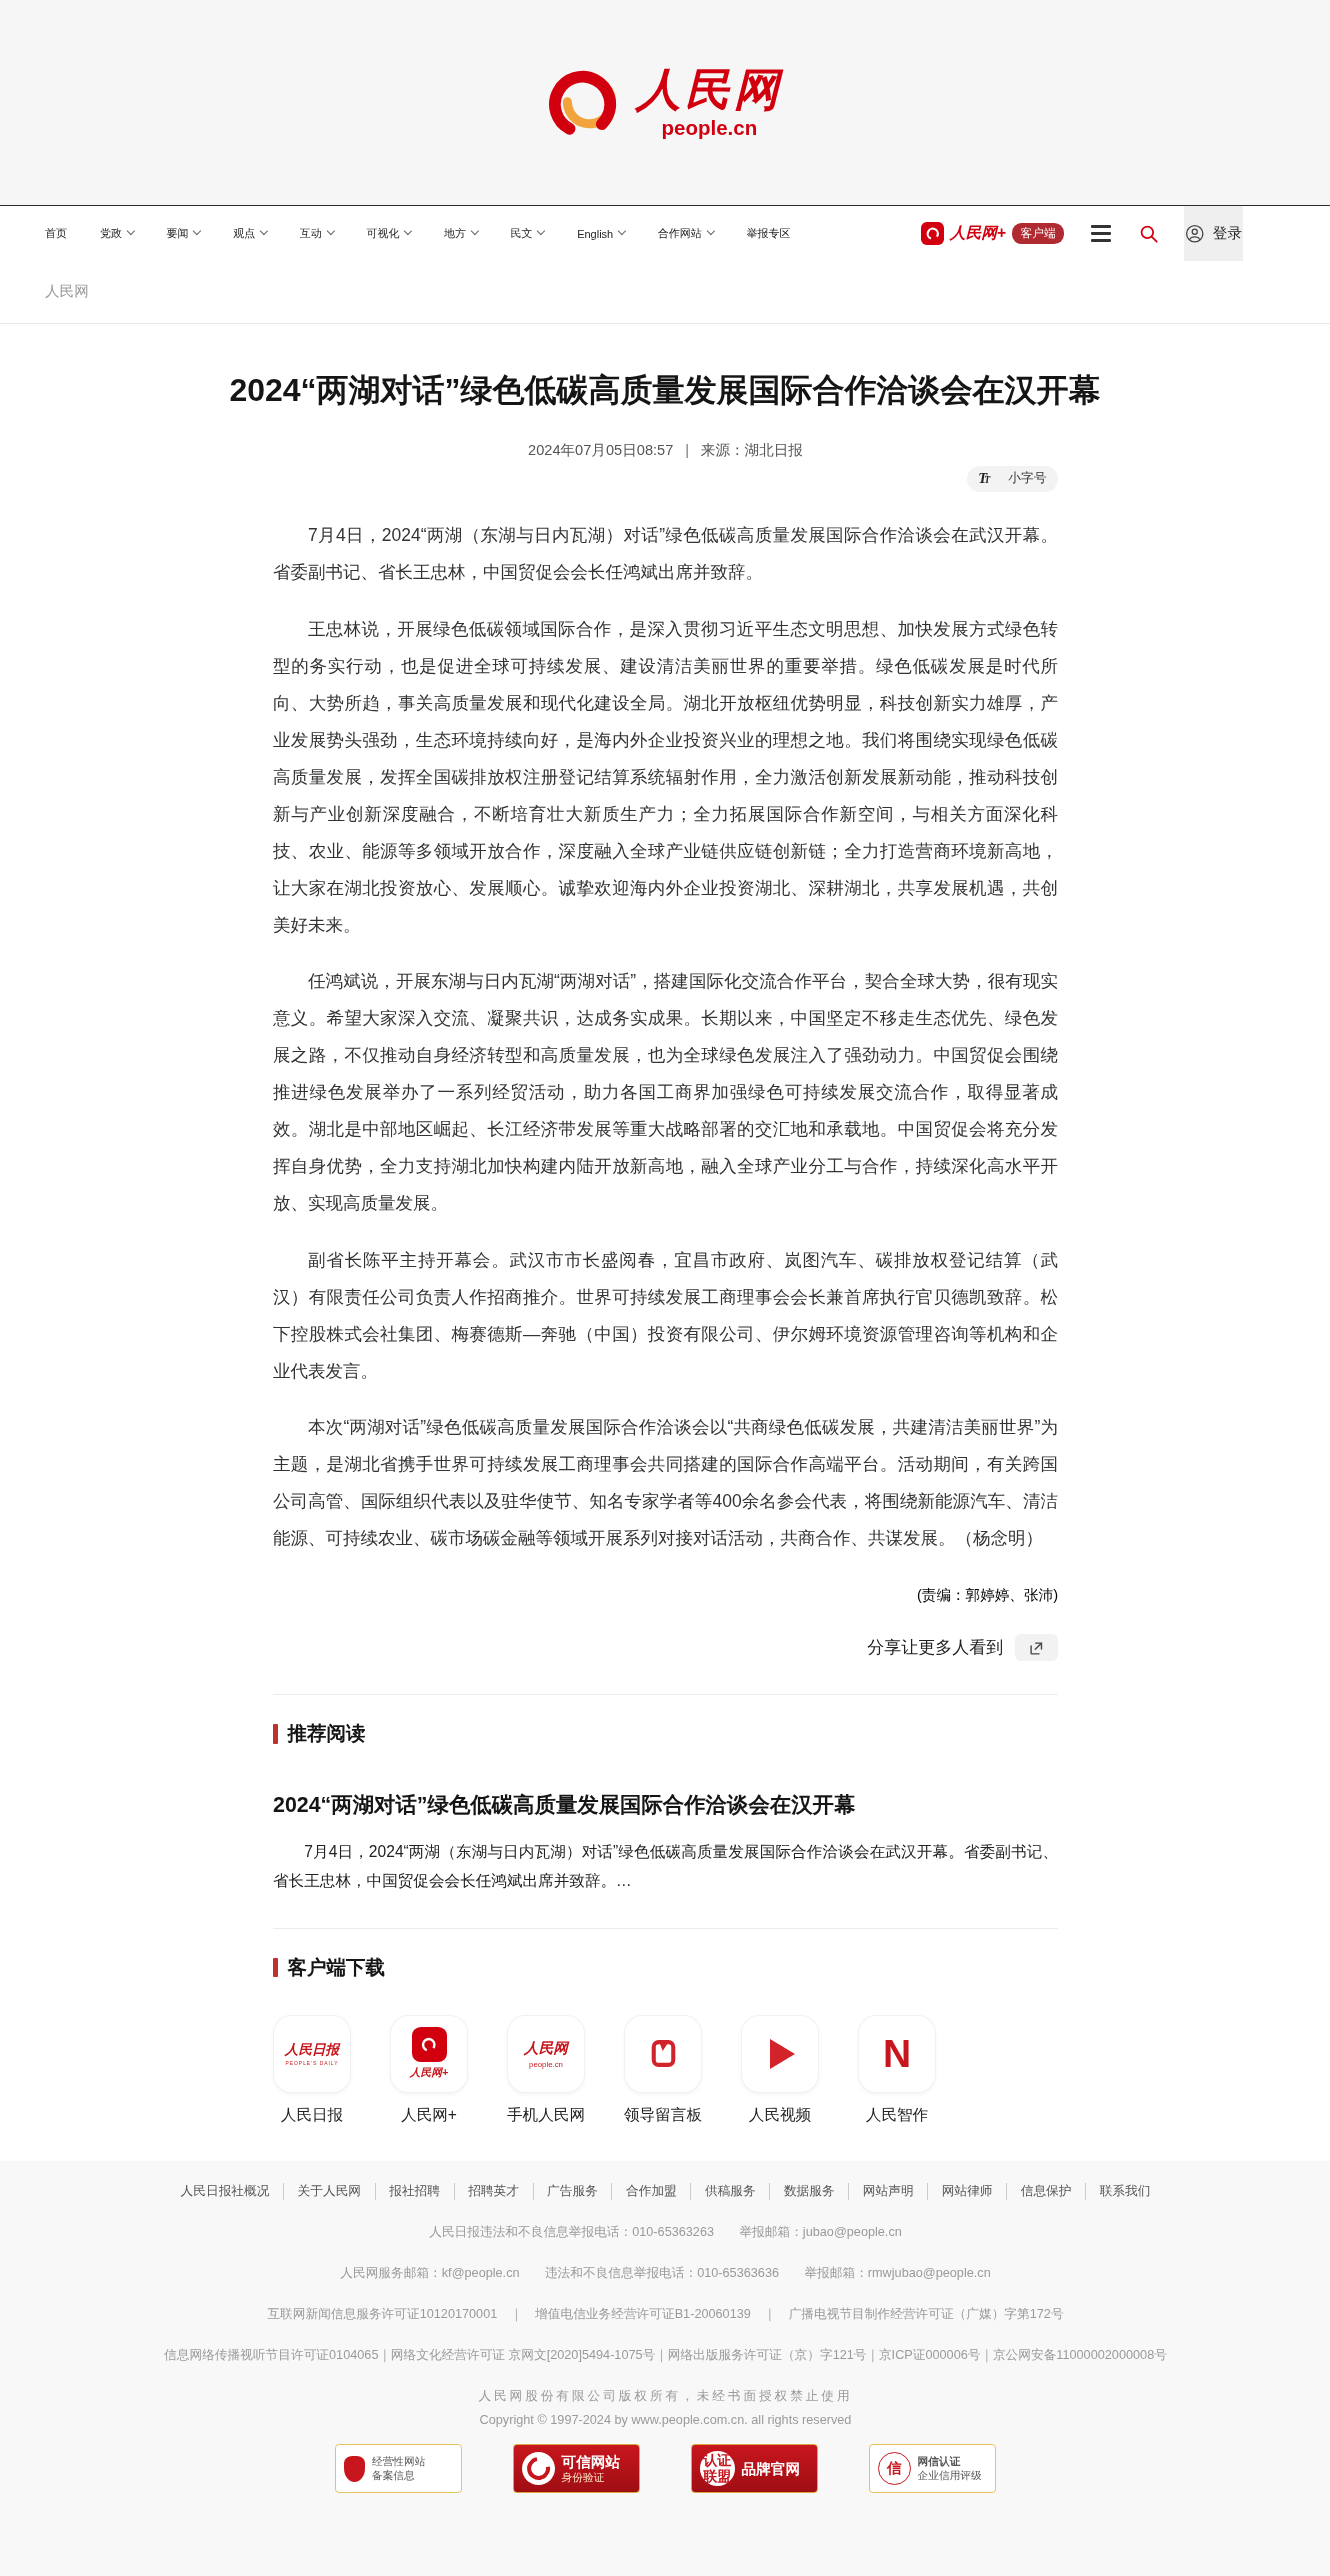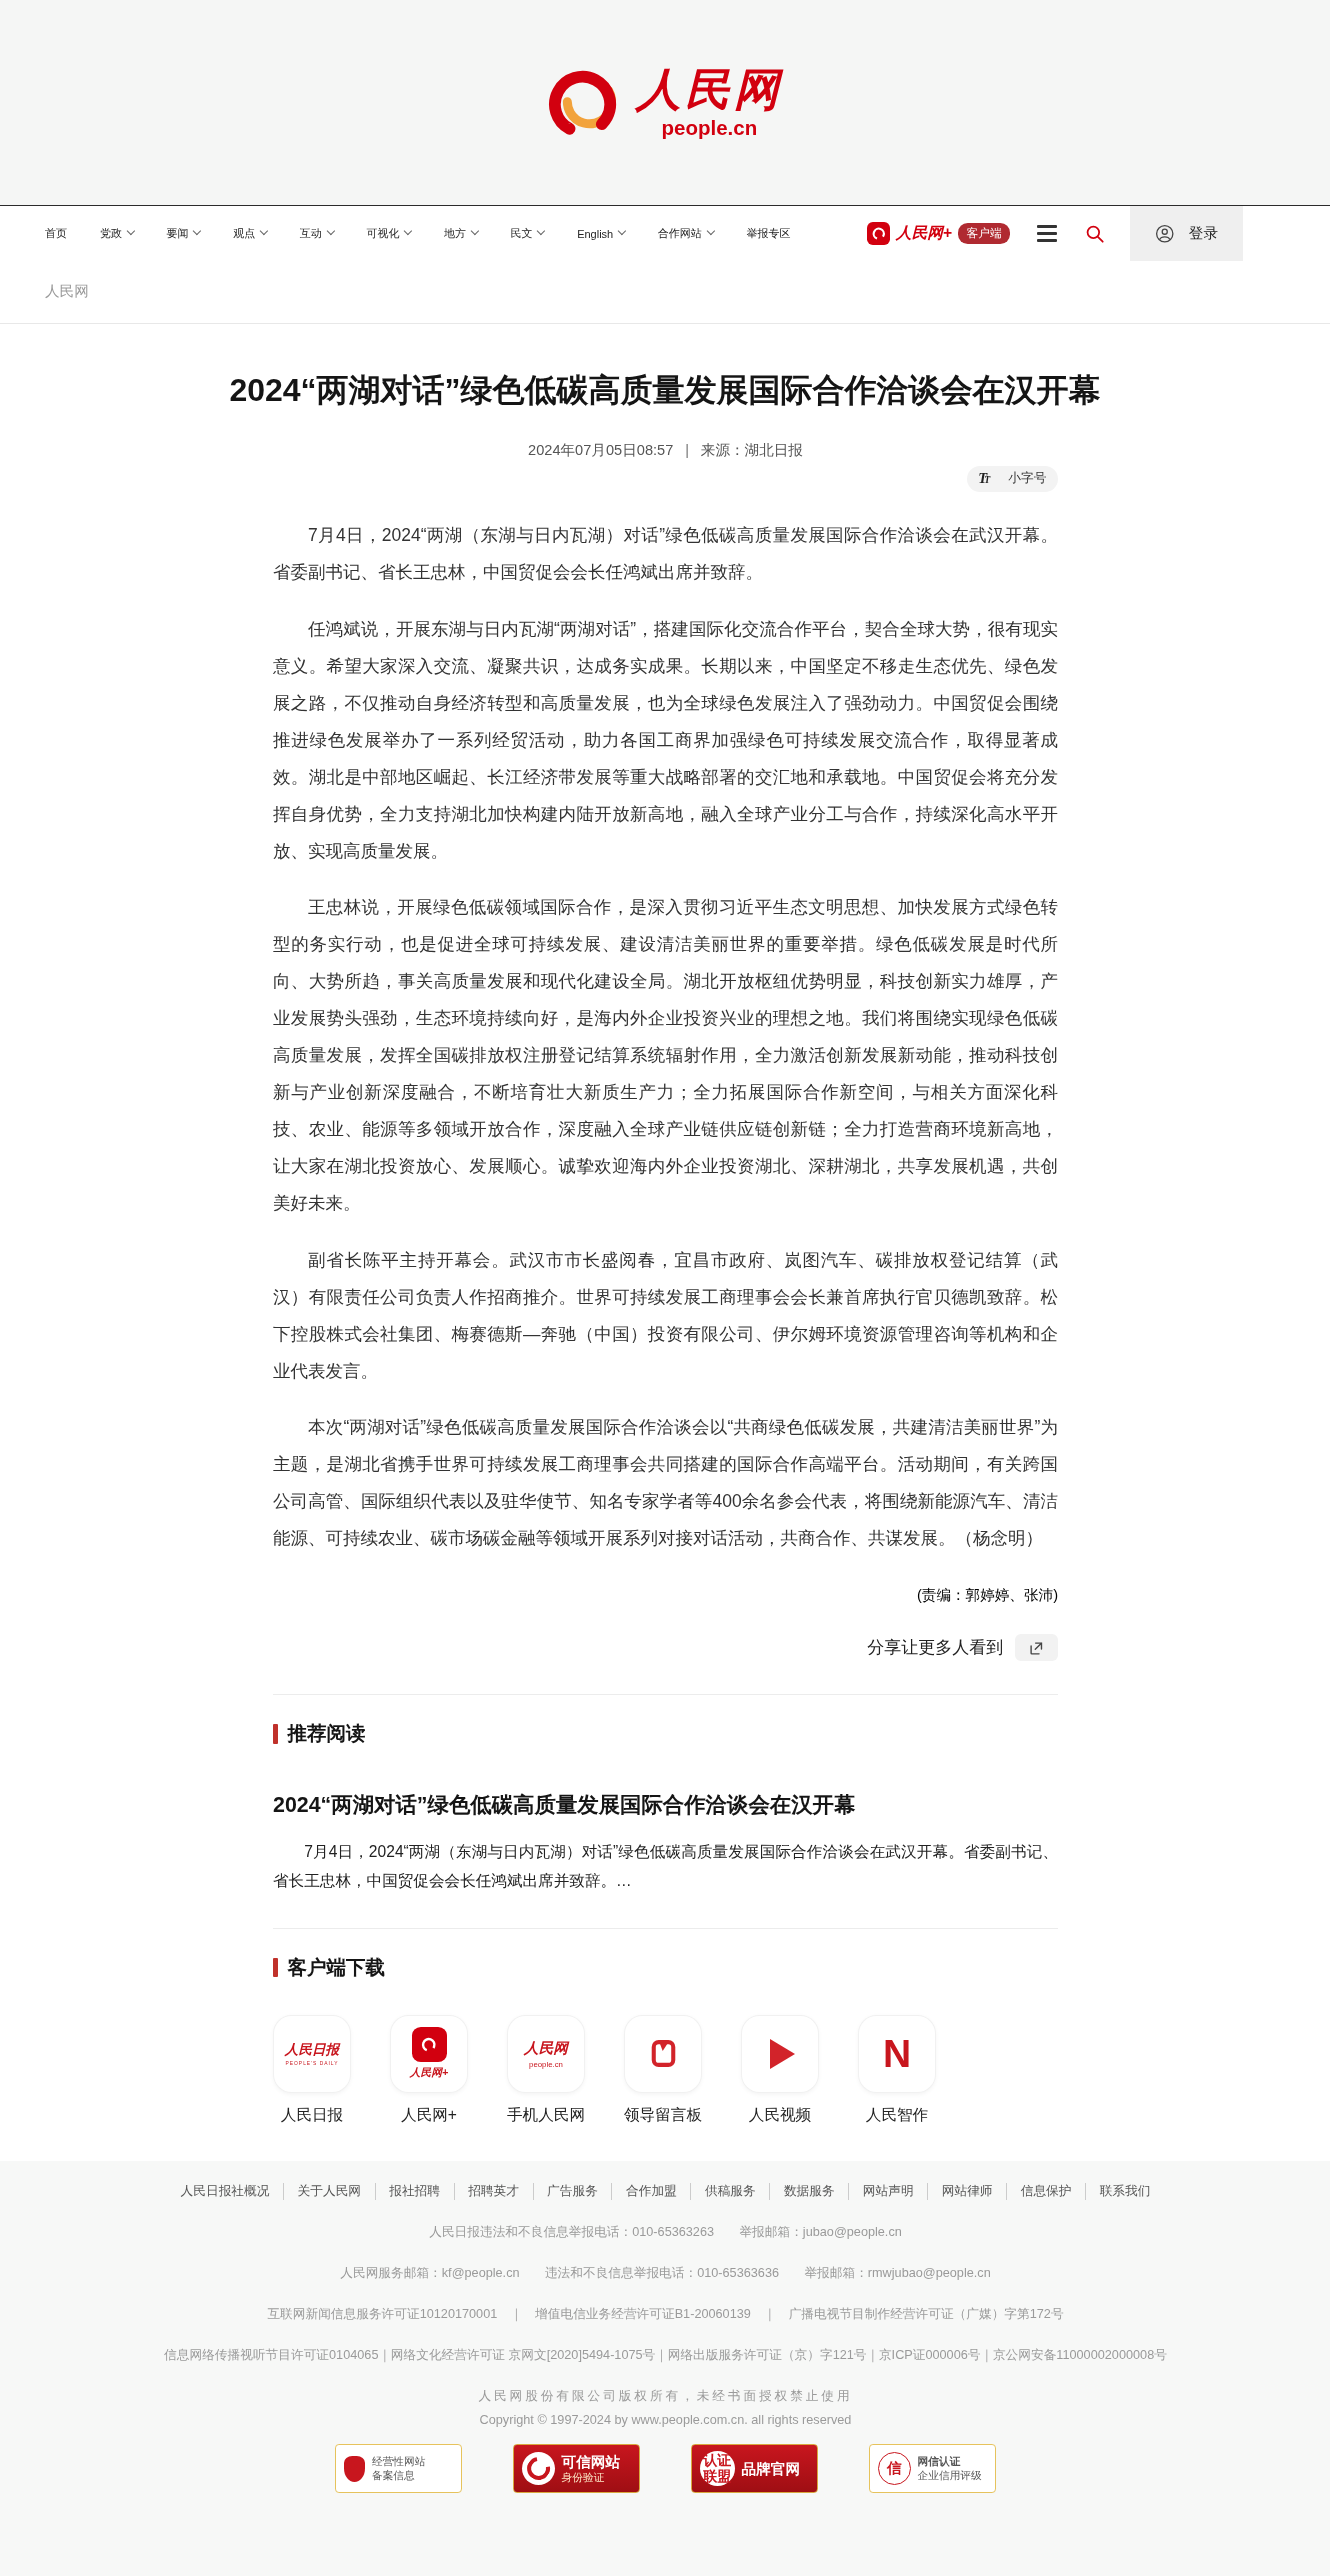--- a/index.html
+++ b/index.html
@@ -21,21 +21,21 @@
   .nav-item{font-size:11px;color:#222;display:flex;align-items:center;white-space:nowrap;cursor:pointer}
   .caret{display:inline-block;width:5.8px;height:5.8px;border-right:1.3px solid #666;border-bottom:1.3px solid #666;transform:rotate(45deg);margin-left:5.8px;margin-top:-4.9px}
   .nav-right{margin-left:auto;display:flex;align-items:center;height:55px}
   .app-badge{display:flex;align-items:center;gap:5.8px;margin-left:29px;cursor:pointer}
   .app-badge .mini-logo{width:23.4px;height:23.4px;background:#d2000f;border-radius:5.8px;display:flex;align-items:center;justify-content:center}
   .app-badge .badge-name{color:#d2000f;font-size:15.6px;font-weight:bold;font-style:italic}
   .app-badge .badge-pill{background:#b02a31;color:#fff;font-size:11.7px;padding:2.9px 8.8px;border-radius:9.7px}
   .hamburger{margin-left:27px;cursor:pointer;display:flex;flex-direction:column;gap:3.9px}
   .hamburger i{display:block;width:19.5px;height:2.9px;background:#333;border-radius:1px}
   .search-btn{margin-left:27px;cursor:pointer;display:flex;align-items:center}
-  .login{margin-left:25px;background:#efefef;height:55px;display:flex;align-items:center;gap:14px;padding:0 25px;cursor:pointer;margin-right:88px}
+  .login{margin-left:25px;background:#efefef;height:55px;display:flex;align-items:center;gap:8px;padding:0 1px;cursor:pointer;margin-right:88px}
   .login span{font-size:14.6px;color:#222}
 
   
   .breadcrumb-row{padding:21.4px 45px;border-bottom:1px solid #e8e8e8}
   .breadcrumb{font-size:14.6px;color:#9a9a9a;cursor:pointer}
 
   
   .article{width:785px;margin:0 auto}
   .article-title{width:896px;margin:41px auto 0;margin-left:-56px;text-align:center;font-size:32px;line-height:51px;color:#151515;font-weight:600}
   .article-meta{margin-top:25px;text-align:center;font-size:14.6px;color:#555}
@@ -209,22 +209,22 @@
   </div>
 
   <div class="size-row">
     <div class="size-btn">
       <span><i class="t-ico t-big">T</i><i class="t-ico t-small">T</i></span>
       <span>小字号</span>
     </div>
   </div>
 
   <p>7月4日，2024“两湖（东湖与日内瓦湖）对话”绿色低碳高质量发展国际合作洽谈会在武汉开幕。省委副书记、省长王忠林，中国贸促会会长任鸿斌出席并致辞。</p>
+  <p>王忠林说，开展绿色低碳领域国际合作，是深入贯彻习近平生态文明思想、加快发展方式绿色转型的务实行动，也是促进全球可持续发展、建设清洁美丽世界的重要举措。绿色低碳发展是时代所向、大势所趋，事关高质量发展和现代化建设全局。湖北开放枢纽优势明显，科技创新实力雄厚，产业发展势头强劲，生态环境持续向好，是海内外企业投资兴业的理想之地。我们将围绕实现绿色低碳高质量发展，发挥全国碳排放权注册登记结算系统辐射作用，全力激活创新发展新动能，推动科技创新与产业创新深度融合，不断培育壮大新质生产力；全力拓展国际合作新空间，与相关方面深化科技、农业、能源等多领域开放合作，深度融入全球产业链供应链创新链；全力打造营商环境新高地，让大家在湖北投资放心、发展顺心。诚挚欢迎海内外企业投资湖北、深耕湖北，共享发展机遇，共创美好未来。</p>
   <p>任鸿斌说，开展东湖与日内瓦湖“两湖对话”，搭建国际化交流合作平台，契合全球大势，很有现实意义。希望大家深入交流、凝聚共识，达成务实成果。长期以来，中国坚定不移走生态优先、绿色发展之路，不仅推动自身经济转型和高质量发展，也为全球绿色发展注入了强劲动力。中国贸促会围绕推进绿色发展举办了一系列经贸活动，助力各国工商界加强绿色可持续发展交流合作，取得显著成效。湖北是中部地区崛起、长江经济带发展等重大战略部署的交汇地和承载地。中国贸促会将充分发挥自身优势，全力支持湖北加快构建内陆开放新高地，融入全球产业分工与合作，持续深化高水平开放、实现高质量发展。</p>
-  <p>王忠林说，开展绿色低碳领域国际合作，是深入贯彻习近平生态文明思想、加快发展方式绿色转型的务实行动，也是促进全球可持续发展、建设清洁美丽世界的重要举措。绿色低碳发展是时代所向、大势所趋，事关高质量发展和现代化建设全局。湖北开放枢纽优势明显，科技创新实力雄厚，产业发展势头强劲，生态环境持续向好，是海内外企业投资兴业的理想之地。我们将围绕实现绿色低碳高质量发展，发挥全国碳排放权注册登记结算系统辐射作用，全力激活创新发展新动能，推动科技创新与产业创新深度融合，不断培育壮大新质生产力；全力拓展国际合作新空间，与相关方面深化科技、农业、能源等多领域开放合作，深度融入全球产业链供应链创新链；全力打造营商环境新高地，让大家在湖北投资放心、发展顺心。诚挚欢迎海内外企业投资湖北、深耕湖北，共享发展机遇，共创美好未来。</p>
   <p>副省长陈平主持开幕会。武汉市市长盛阅春，宜昌市政府、岚图汽车、碳排放权登记结算（武汉）有限责任公司负责人作招商推介。世界可持续发展工商理事会会长兼首席执行官贝德凯致辞。松下控股株式会社集团、梅赛德斯—奔驰（中国）投资有限公司、伊尔姆环境资源管理咨询等机构和企业代表发言。</p>
   <p>本次“两湖对话”绿色低碳高质量发展国际合作洽谈会以“共商绿色低碳发展，共建清洁美丽世界”为主题，是湖北省携手世界可持续发展工商理事会共同搭建的国际合作高端平台。活动期间，有关跨国公司高管、国际组织代表以及驻华使节、知名专家学者等400余名参会代表，将围绕新能源汽车、清洁能源、可持续农业、碳市场碳金融等领域开展系列对接对话活动，共商合作、共谋发展。（杨念明）</p>
 
   <div class="editor-note">(责编：郭婷婷、张沛)</div>
 
   <div class="share-row">
     <span class="share-label">分享让更多人看到</span>
     <span class="share-btn">
       <svg viewBox="0 0 24 24" width="16.6" height="16.6">
         <path d="M4.5 8.5 v10.5 a1 1 0 0 0 1 1 h10.5" fill="none" stroke="#444" stroke-width="2" stroke-linecap="round"></path>

